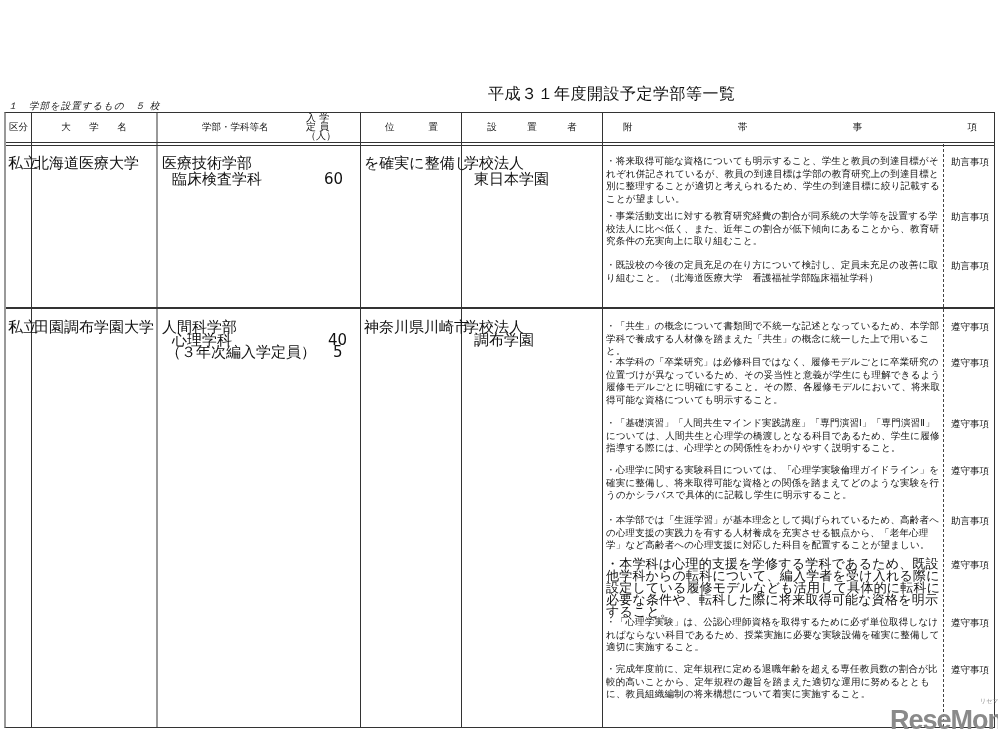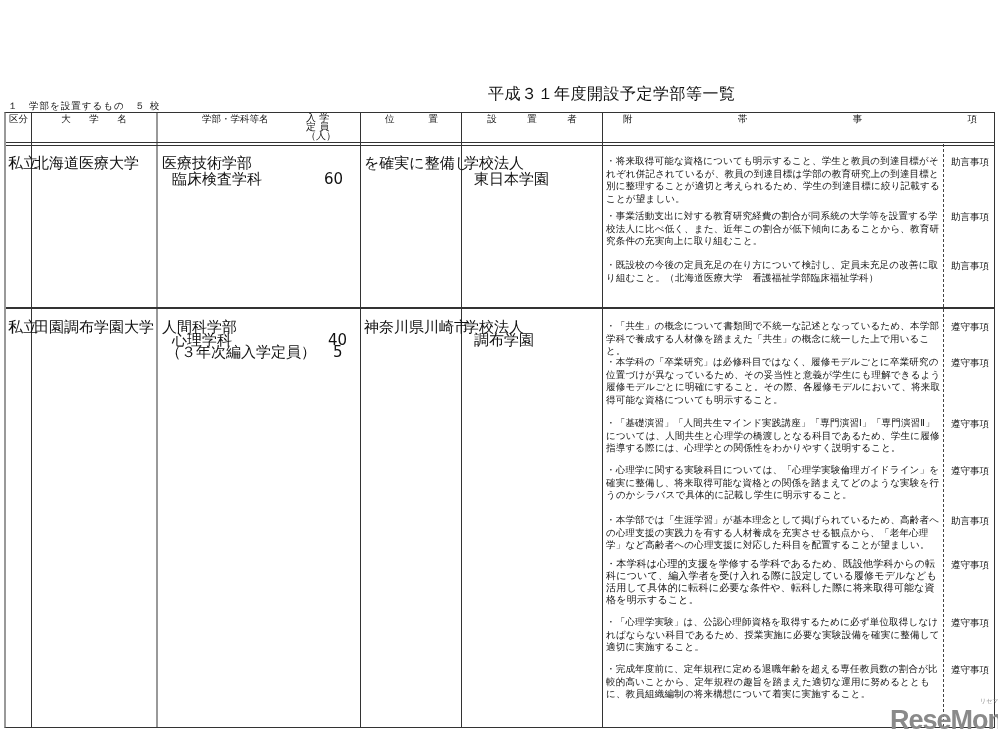--- a/index.html
+++ b/index.html
@@ -1,26 +1,26 @@
 <!DOCTYPE html>
 <html><head>
 <meta charset="utf-8">
 <style>
   html, body { margin:0; padding:0; background:#ffffff; }
   body { width:998px; height:744px; position:relative; overflow:hidden;
          font-family:"DejaVu Sans", "Liberation Sans", sans-serif; color:#111; }
   .title { position:absolute; left:488px; top:60px; font-size:16px; letter-spacing:0.5px;margin-top:24px; }
-  .section { position:absolute; left:8px; top:100px; font-size:9.5px; letter-spacing:1px; }
+  .section { position:absolute; left:8px; top:100px; font-size:9.5px; letter-spacing:1px;font-style:italic; }
   .tbl { position:absolute; left:4px; top:112px; width:991px; height:616px;
          border:1px solid #333; border-left:2px solid #999; box-sizing:border-box; }
   .vline { position:absolute; top:0; bottom:0; width:0; border-left:1px solid #333; }
   .vline.grey { border-left:2px solid #999; }
   .vline.dash { border-left:1px dashed #444; top:31px; }
   .hline { position:absolute; left:0; right:0; height:0; border-top:1px solid #333; }
-  .hdr { position:absolute; top:0; height:29px; display:flex; align-items:flex-start;
+  .hdr { position:absolute; top:0; height:29px; display:flex; align-items:center;
          justify-content:space-around; font-size:9.5px; }
   .hdr span { display:inline-block; }
   .cell { position:absolute; font-size:15px; line-height:13px; white-space:pre; }
   .note { position:absolute; left:600px; width:338px; font-size:9.5px; line-height:12.5px;
           white-space:normal; word-break:break-all; letter-spacing:0.2px; }
   .ntype { position:absolute; left:945px; font-size:9.5px; }
   .enroll-hdr { position:absolute; top:0; left:300px; width:54px; font-size:10px; line-height:9px; }
   .watermark { position:absolute; left:890px; top:705px; font-size:27px; font-weight:bold;
                color:#8a8a8a; font-family:"Liberation Sans", sans-serif; letter-spacing:-1px; }
   .watermark small { position:absolute; right:6px; top:-8px; font-size:6px; font-weight:normal; letter-spacing:0; }
@@ -110,21 +110,21 @@
     <div class="note" style="top:207px">・「共生」の概念について書類間で不統一な記述となっているため、本学部学科で養成する人材像を踏まえた「共生」の概念に統一した上で用いること。</div>
     <div class="cell ntype" style="top:207px">遵守事項</div>
     <div class="note" style="top:243px">・本学科の「卒業研究」は必修科目ではなく、履修モデルごとに卒業研究の位置づけが異なっているため、その妥当性と意義が学生にも理解できるよう履修モデルごとに明確にすること。その際、各履修モデルにおいて、将来取得可能な資格についても明示すること。</div>
     <div class="cell ntype" style="top:243px">遵守事項</div>
     <div class="note" style="top:304px">・「基礎演習」「人間共生マインド実践講座」「専門演習Ⅰ」「専門演習Ⅱ」については、人間共生と心理学の橋渡しとなる科目であるため、学生に履修指導する際には、心理学との関係性をわかりやすく説明すること。</div>
     <div class="cell ntype" style="top:304px">遵守事項</div>
     <div class="note" style="top:351px">・心理学に関する実験科目については、「心理学実験倫理ガイドライン」を確実に整備し、将来取得可能な資格との関係を踏まえてどのような実験を行うのかシラバスで具体的に記載し学生に明示すること。</div>
     <div class="cell ntype" style="top:351px">遵守事項</div>
     <div class="note" style="top:401px">・本学部では「生涯学習」が基本理念として掲げられているため、高齢者への心理支援の実践力を有する人材養成を充実させる観点から、「老年心理学」など高齢者への心理支援に対応した科目を配置することが望ましい。</div>
     <div class="cell ntype" style="top:401px">助言事項</div>
-    <div class="note" style="top:445px;font-size:10px;line-height:12px">・本学科は心理的支援を学修する学科であるため、既設他学科からの転科について、編入学者を受け入れる際に設定している履修モデルなども活用して具体的に転科に必要な条件や、転科した際に将来取得可能な資格を明示すること。</div>
+    <div class="note" style="top:445px;font-size:13px;line-height:12px">・本学科は心理的支援を学修する学科であるため、既設他学科からの転科について、編入学者を受け入れる際に設定している履修モデルなども活用して具体的に転科に必要な条件や、転科した際に将来取得可能な資格を明示すること。</div>
     <div class="cell ntype" style="top:445px">遵守事項</div>
     <div class="note" style="top:503px">・「心理学実験」は、公認心理師資格を取得するために必ず単位取得しなければならない科目であるため、授業実施に必要な実験設備を確実に整備して適切に実施すること。</div>
     <div class="cell ntype" style="top:503px">遵守事項</div>
     <div class="note" style="top:550px">・完成年度前に、定年規程に定める退職年齢を超える専任教員数の割合が比較的高いことから、定年規程の趣旨を踏まえた適切な運用に努めるとともに、教員組織編制の将来構想について着実に実施すること。</div>
     <div class="cell ntype" style="top:550px">遵守事項</div>
   </div>
 </div>
 
 <div class="watermark">
   <span>ReseMom</span>

